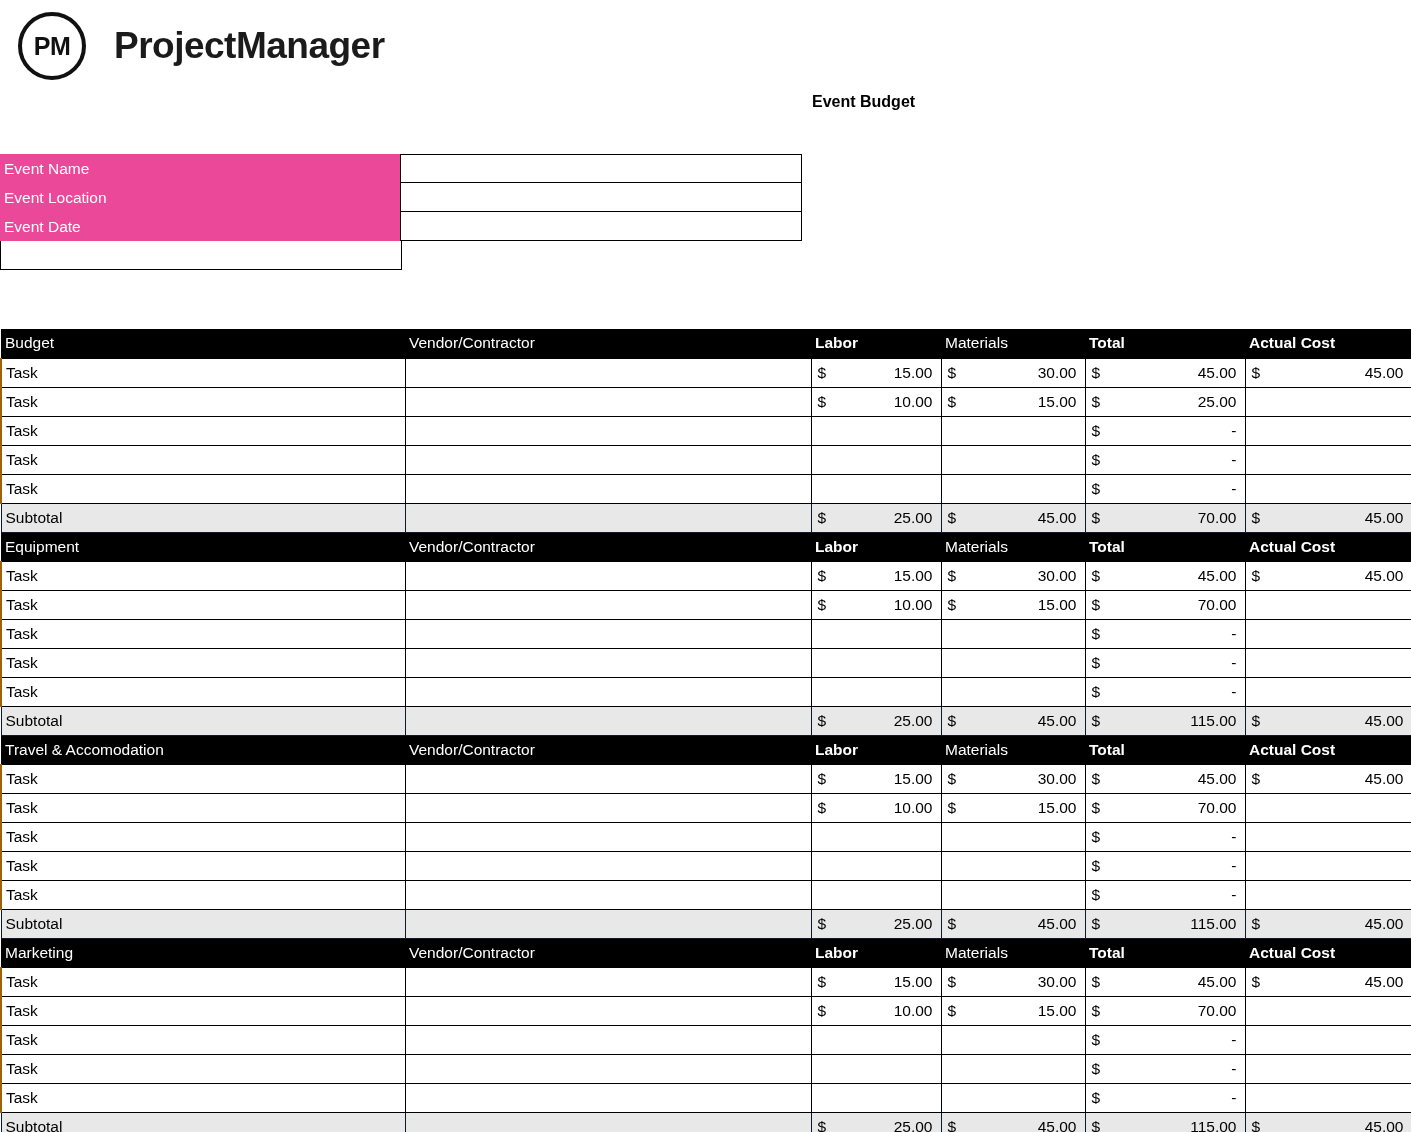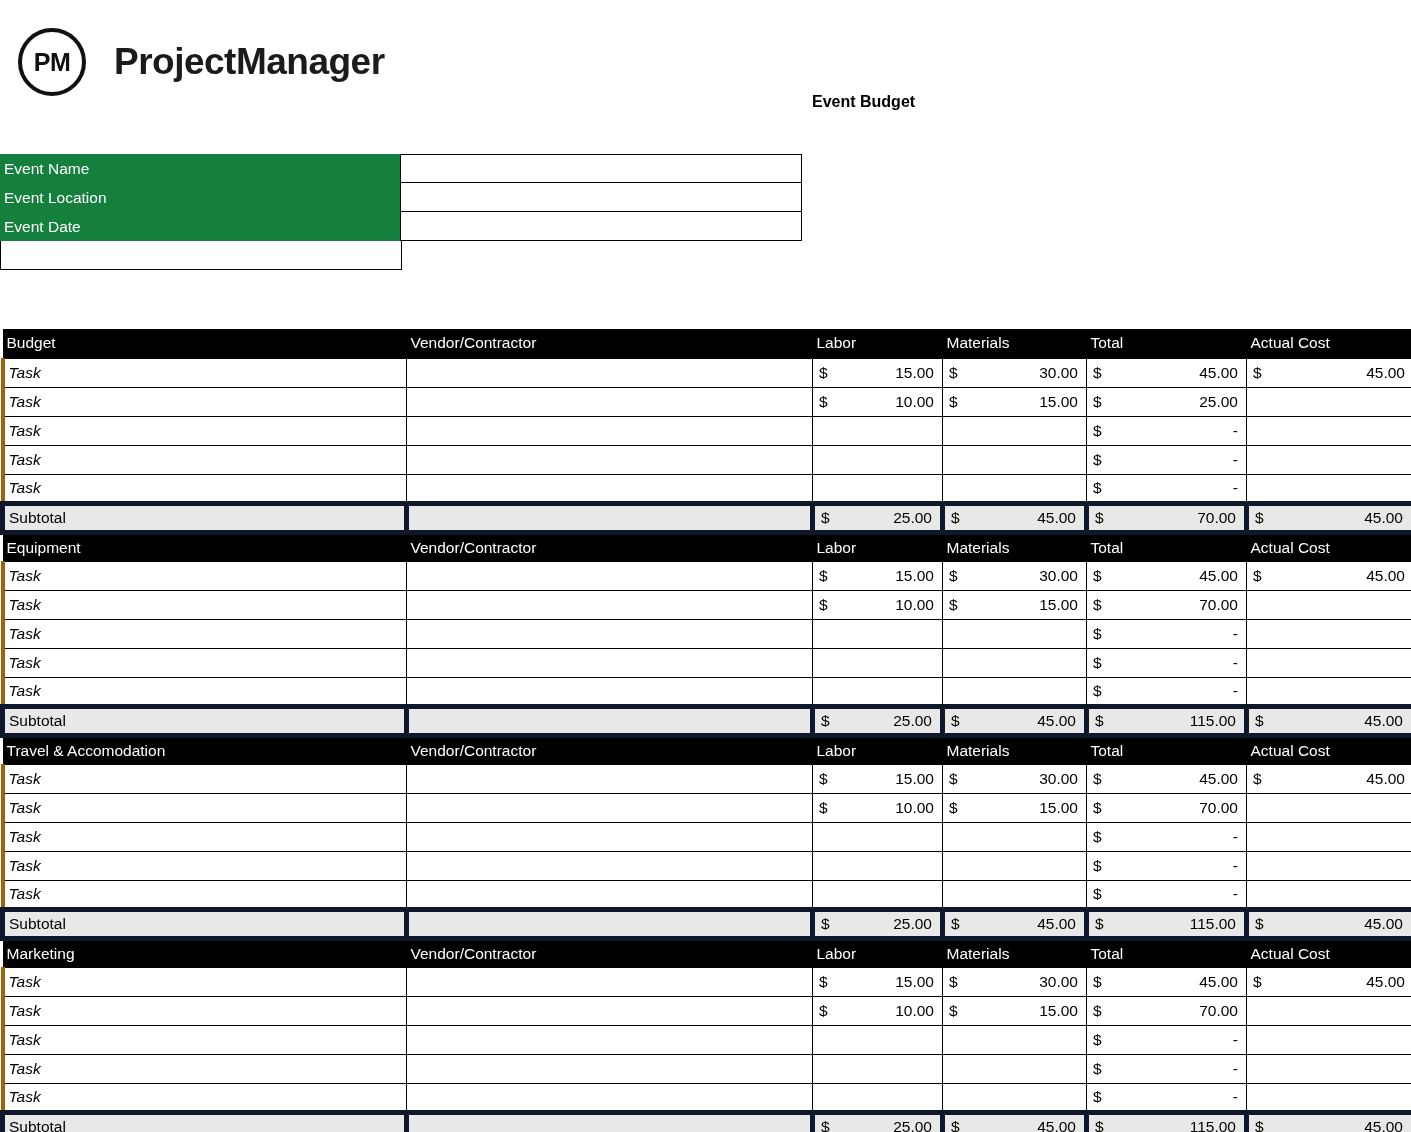--- a/index.html
+++ b/index.html
@@ -17,21 +17,21 @@
   .page {
     position: relative;
     width: 1411px;
     height: 1132px;
   }
 
   
   .logo-row {
     position: absolute;
     left: 18px;
-    top: 28px;
+    top: 12px;
     display: flex;
     align-items: center;
   }
   .logo-mark {
     width: 68px;
     height: 68px;
     border: 4px solid #111111;
     border-radius: 50%;
     display: flex;
     align-items: center;
@@ -68,21 +68,21 @@
     left: 0px;
     top: 154px;
     width: 802px;
   }
   .info-row {
     display: flex;
     height: 29px;
   }
   .info-label {
     width: 400px;
-    background: #15803d;
+    background: #ec4899;
     color: #ffffff;
     font-size: 15.5px;
     line-height: 29px;
     padding-left: 4px;
     box-sizing: border-box;
   }
   .info-value {
     width: 402px;
     background: #ffffff;
     border: 1px solid #000000;
@@ -123,34 +123,34 @@
   .c-tot-s   { width: 20px;  }
   .c-tot-v   { width: 140px; }
   .c-act-s   { width: 20px;  }
   .c-act-v   { width: 147px; }
 
   tr.section-head td {
     background: #000000;
     color: #ffffff;
     font-size: 15.5px;
   }
-  tr.section-head td.bold { font-weight: normal; }
+  tr.section-head td.bold { font-weight: bold; }
 
   tr.task td {
     border: 1px solid #000000;
     background: #ffffff;
   }
   tr.task td.c-name,
   tr.task td.c-vendor {
     border-left: none;
   }
-  tr.task td.c-name { border-left: 4px solid #a16207; font-style: italic; }
+  tr.task td.c-name { border-left: 2px solid #a16207; }
 
   tr.subtotal td {
-    border: 5px solid #0f172a;
+    border: 1px solid #0f172a;
     background: #e8e8e8;
   }
 
   td.money-sym {
     text-align: left;
     padding-left: 6px;
     border-right: none !important;
   }
   td.money-val {
     text-align: right;

